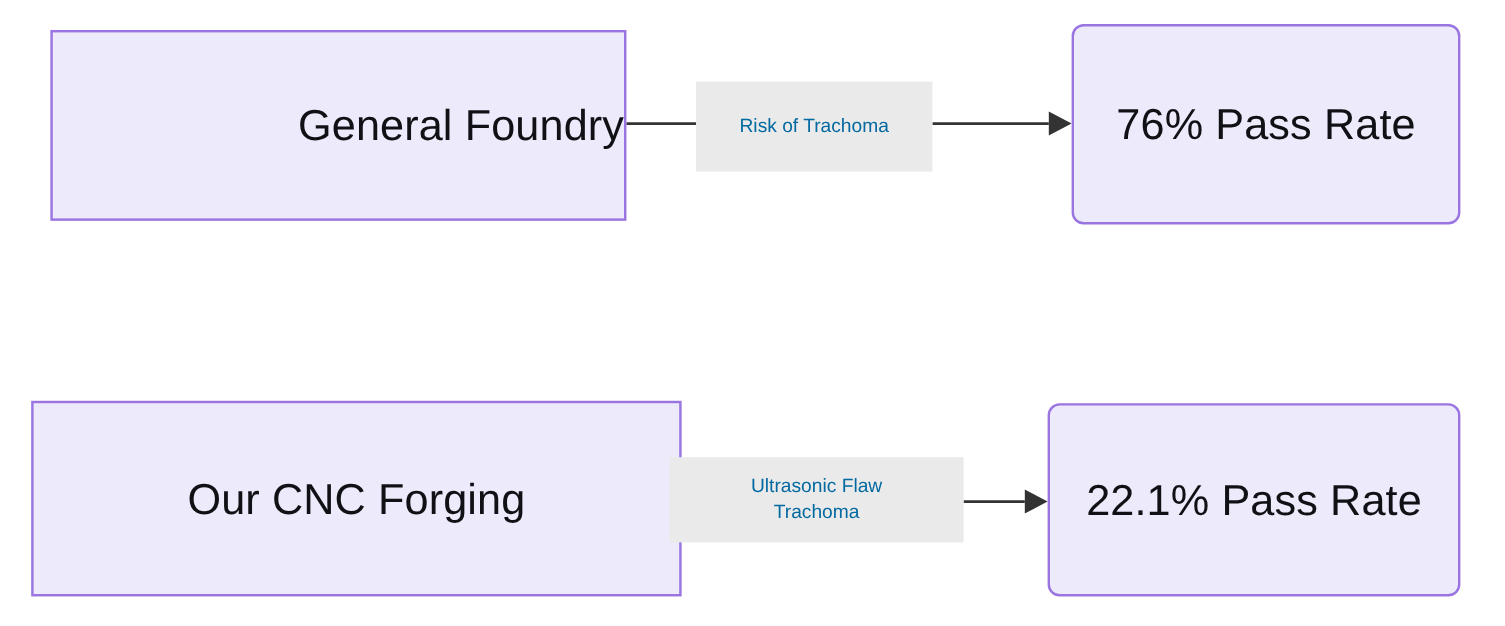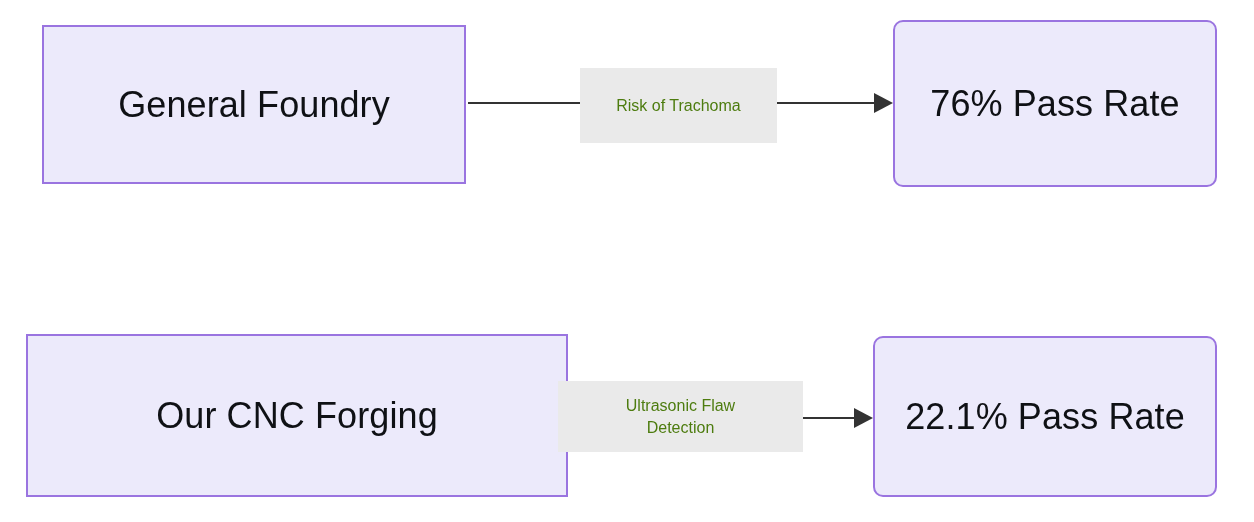--- a/index.html
+++ b/index.html
@@ -36,21 +36,21 @@
   .node.rect   { border-radius: 0; }
   .node.round  { border-radius: 10px; }
   .node-label {
     font-size: 36px;
     font-weight: 400;
     letter-spacing: 0.1px;
     color: #0f1115;
   }
 
   
-  #node-general-foundry { left: 42px;  top: 25px;  width: 424px; height: 159px; }
+  #node-general-foundry { left: 42px;  top: 25px;  width: 480px; height: 159px; justify-content: flex-end; }
   #node-pass-76         { left: 893px; top: 20px;  width: 324px; height: 167px; }
   #node-cnc-forging     { left: 26px;  top: 334px; width: 542px; height: 163px; }
   #node-pass-992        { left: 873px; top: 336px; width: 344px; height: 161px; }
 
   
   #edge-layer {
     position: absolute;
     left: 0; top: 0;
     width: 1254px;
     height: 522px;
@@ -65,21 +65,21 @@
 
   
   .edge-label {
     position: absolute;
     box-sizing: border-box;
     background: #EAEAEA;
     display: flex;
     align-items: center;
     justify-content: center;
     text-align: center;
-    color: #4d7c0f;
+    color: #0369a1;
     font-size: 16px;
     font-weight: 400;
     line-height: 1.35;
     padding: 4px 10px;
   }
   #edge-label-risk      { left: 580px; top: 68px;  width: 197px; height: 75px; }
   #edge-label-ultrasonic{ left: 558px; top: 381px; width: 245px; height: 71px; }
   .edge-label-text { display: block; }
 </style>
 </head>
@@ -118,17 +118,17 @@
     <span class="node-label">22.1% Pass Rate</span>
   </div>
 
   <div class="edge-label" id="edge-label-risk">
     <span class="edge-label-text">Risk of Trachoma</span>
   </div>
 
   <div class="edge-label" id="edge-label-ultrasonic">
     <div>
       <span class="edge-label-text">Ultrasonic Flaw</span>
-      <span class="edge-label-text">Detection</span>
+      <span class="edge-label-text">Trachoma</span>
     </div>
   </div>
 
 </div>
 
 </body></html>

